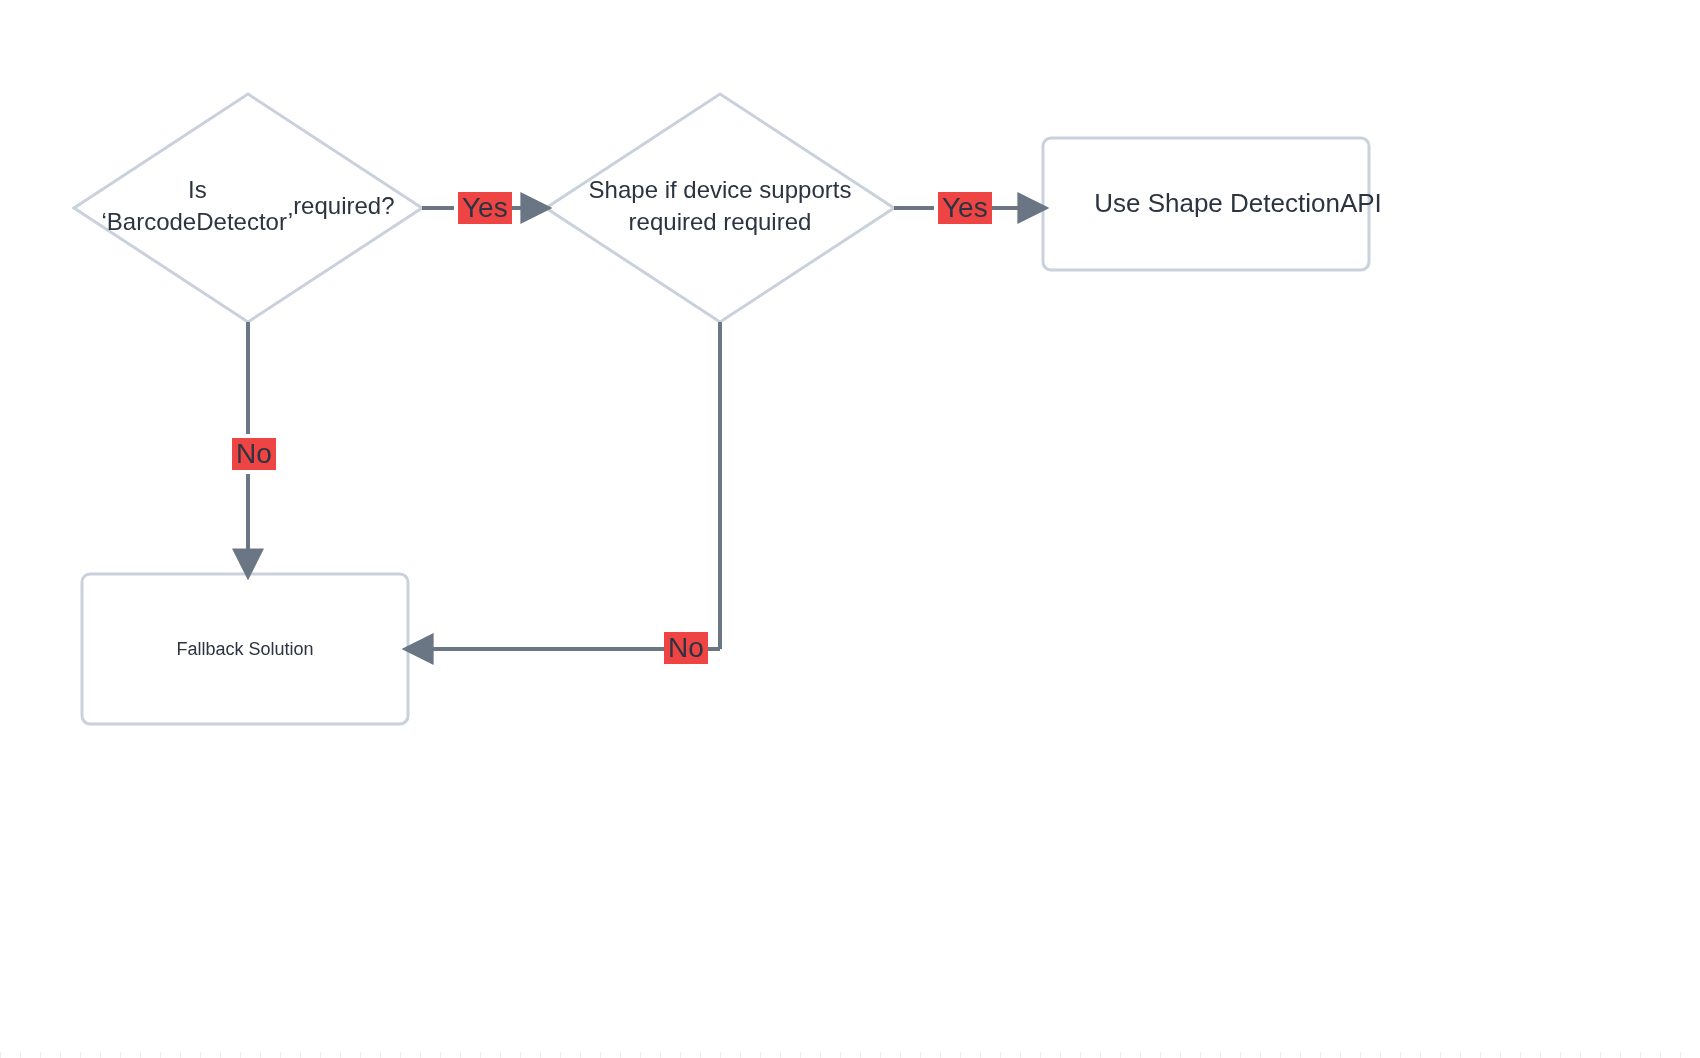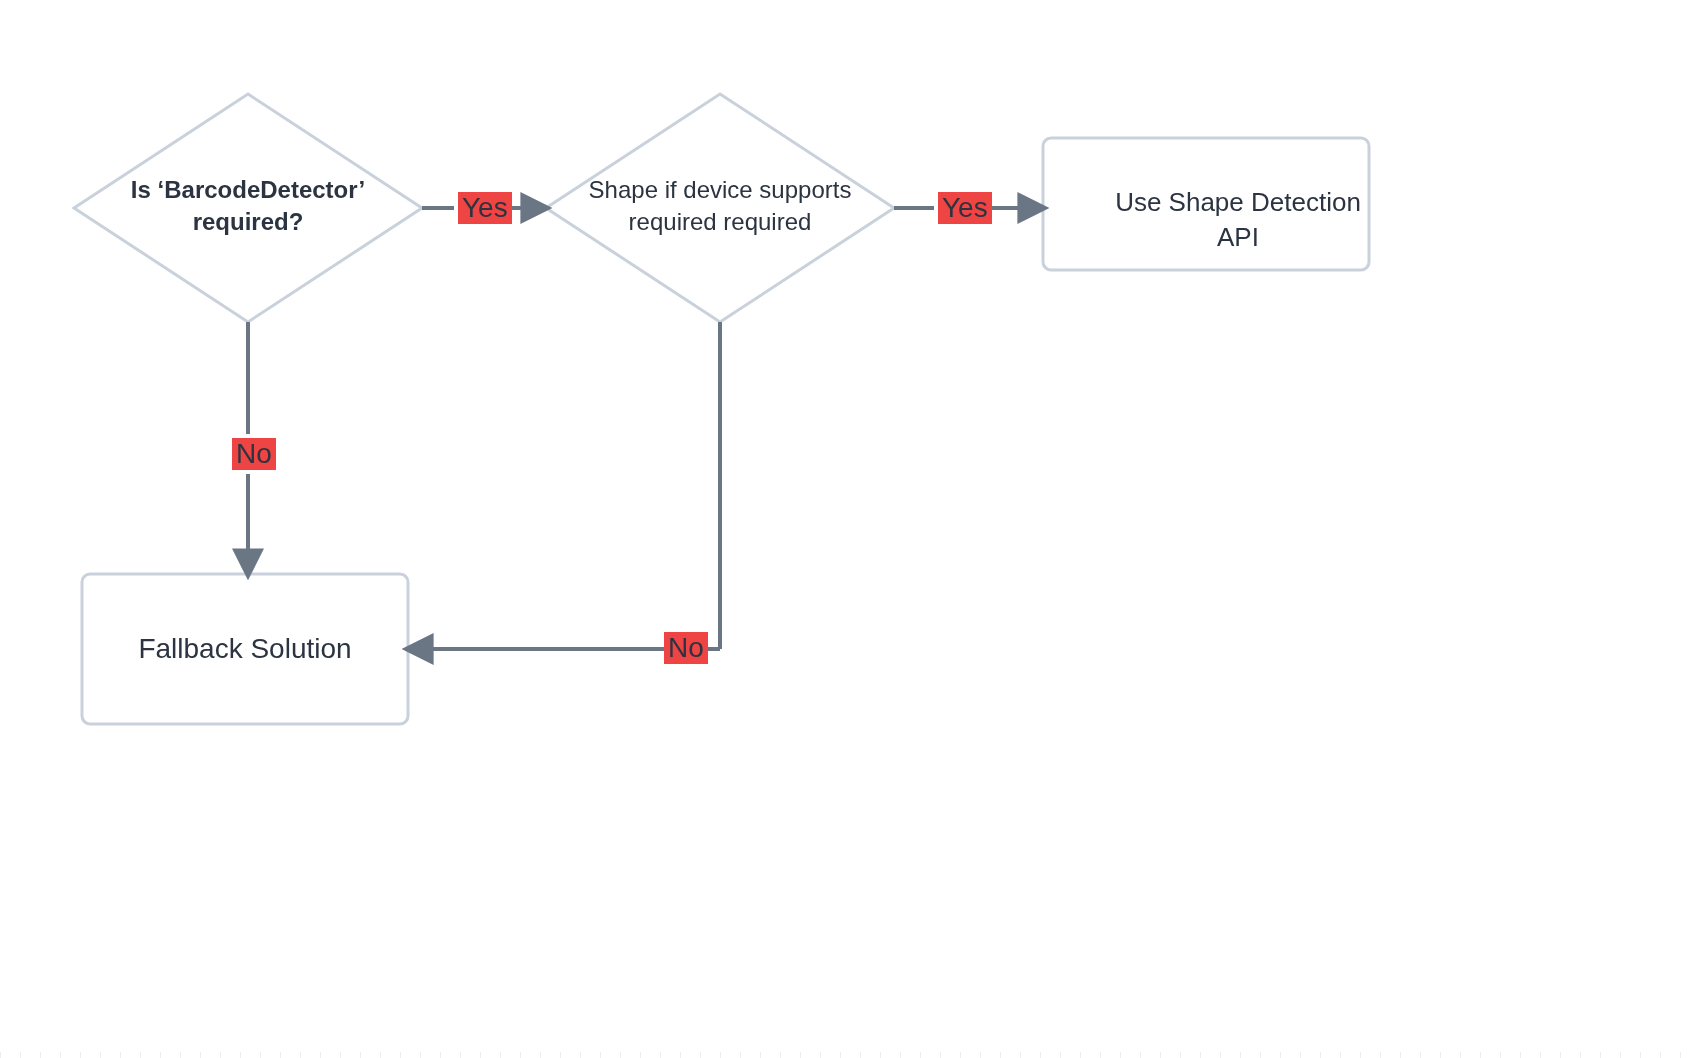--- a/index.html
+++ b/index.html
@@ -73,36 +73,36 @@
   <line x1="894" y1="208" x2="934" y2="208" stroke="#6a7684" stroke-width="4"></line>
   <line x1="990" y1="208" x2="1043" y2="208" stroke="#6a7684" stroke-width="4" marker-end="url(#arrowhead)"></line>
 
   <line x1="248" y1="322" x2="248" y2="434" stroke="#6a7684" stroke-width="4"></line>
   <line x1="248" y1="474" x2="248" y2="574" stroke="#6a7684" stroke-width="4" marker-end="url(#arrowhead)"></line>
 
   <line x1="720" y1="322" x2="720" y2="649" stroke="#6a7684" stroke-width="4"></line>
   <line x1="720" y1="649" x2="408" y2="649" stroke="#6a7684" stroke-width="4" marker-end="url(#arrowhead)"></line>
 </svg>
 
-<div class="node-text" style="left:118px; top:176px; width:260px; height:60px; flex-direction:column;font-weight:bold;">
+<div class="node-text" style="left:118px; top:176px; width:260px; height:60px; flex-direction:row;">
   <span>Is ‘BarcodeDetector’</span>
   <span>required?</span>
 </div>
 
 <div class="node-text" style="left:576px; top:176px; width:288px; height:60px; flex-direction:column;">
   <span>Shape if device supports</span>
   <span>required required</span>
 </div>
 
-<div class="node-text" style="left:1043px; top:138px; width:390px; height:132px; flex-direction:column; font-size:26px;margin-top:16px;">
+<div class="node-text" style="left:1043px; top:138px; width:390px; height:132px; flex-direction:row; font-size:26px;">
   <span>Use Shape Detection</span>
   <span>API</span>
 </div>
 
-<div class="node-text" style="left:82px; top:574px; width:326px; height:150px; font-size:28px;">
+<div class="node-text" style="left:82px; top:574px; width:326px; height:150px; font-size:18px;">
   <span>Fallback Solution</span>
 </div>
 
 <div class="edge-label" style="left:458px; top:192px;">Yes</div>
 
 <div class="edge-label" style="left:938px; top:192px;">Yes</div>
 
 <div class="edge-label" style="left:232px; top:438px;">No</div>
 
 <div class="edge-label" style="left:664px; top:632px;">No</div>

